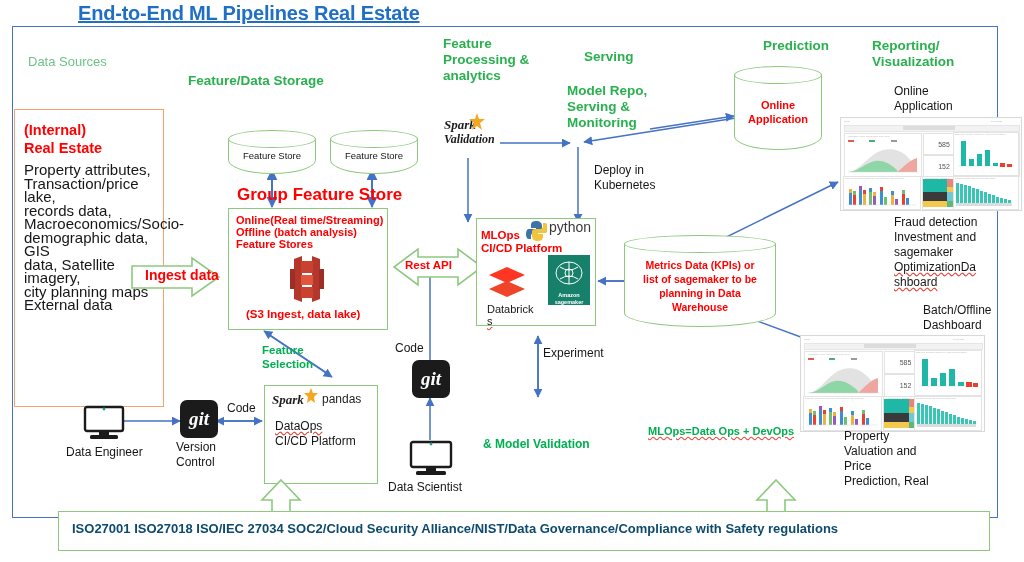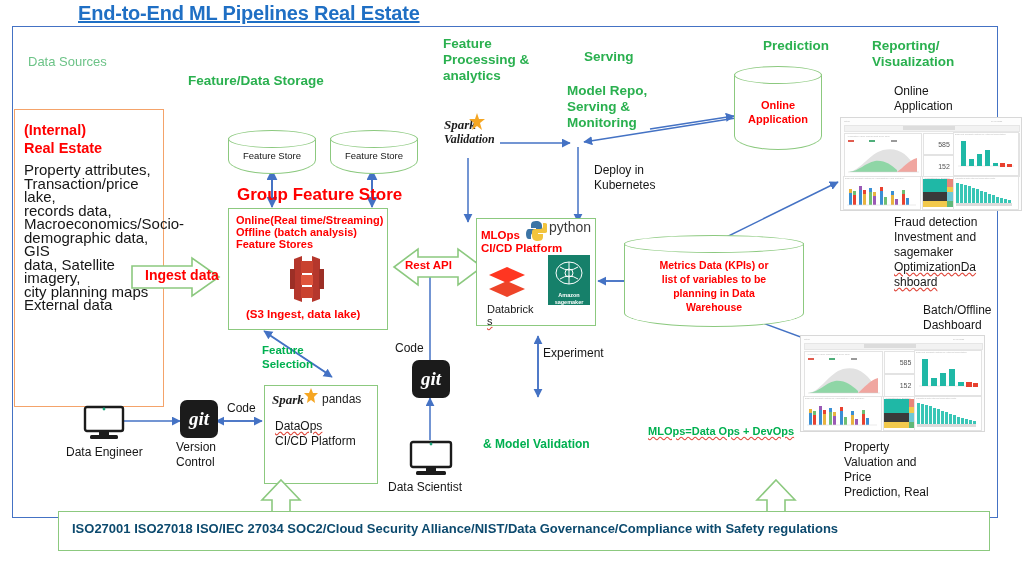--- a/index.html
+++ b/index.html
@@ -220,27 +220,27 @@
       <ellipse cx="21" cy="18" rx="13" ry="11"></ellipse>
       <path d="M21,7 L21,29 M12,12 Q21,18 30,12 M12,24 Q21,18 30,24"></path>
       <circle cx="21" cy="18" r="4"></circle>
     </g>
   </svg>
   <div class="abs" style="left:548px;top:292px;width:42px;text-align:center;color:#fff;font-size:5.5px;font-weight:bold;line-height:6.5px;background:#16806a;">
     <div>Amazon</div>
     <div>sagemaker</div>
   </div>
 
-  <div class="cyl" style="left:624px;top:235px;width:152px;height:92px;padding-left:28px;">
+  <div class="cyl" style="left:624px;top:235px;width:152px;height:92px;">
     <div class="body"></div>
       <div class="top"></div>
     <div class="cap">
       <div class="redlbl" style="font-size:10.5px;line-height:14px;margin-top:10px;">
         <div>Metrics Data (KPIs) or</div>
-        <div>list of variables to be</div>
+        <div>list of sagemaker to be</div>
         <div>planning  in Data</div>
         <div>Warehouse</div>
       </div>
     </div>
   </div>
 
   <div class="cyl" style="left:734px;top:66px;width:88px;height:84px;">
     <div class="body"></div>
       <div class="top"></div>
     <div class="cap">
@@ -579,21 +579,21 @@
           <rect x="46" y="17" width="3" height="6"></rect>
         <rect x="50" y="18" width="3" height="5"></rect>
           <rect x="54" y="19" width="3" height="4"></rect>
         <rect x="58" y="20" width="3" height="3"></rect>
       </g>
       <rect x="2" y="23" width="59" height="3" fill="#dcdcdc"></rect>
     </svg>
     <div class="tinytxt" style="left:116px;top:62px;">Liabilities with Interest Reflection Rate</div>
   </div>
 
-  <div class="abs blk big" style="left:844px;top:440px;width:120px;">
+  <div class="abs blk big" style="left:844px;top:429px;width:120px;">
     <div>Property</div>
     <div>Valuation and</div>
     <div>Price</div>
     <div>Prediction, Real</div>
   </div>
 
   <div class="abs grnlbl" style="left:262px;top:343px;width:80px;">
     <div>Feature</div>
     <div>Selection</div>
   </div>

